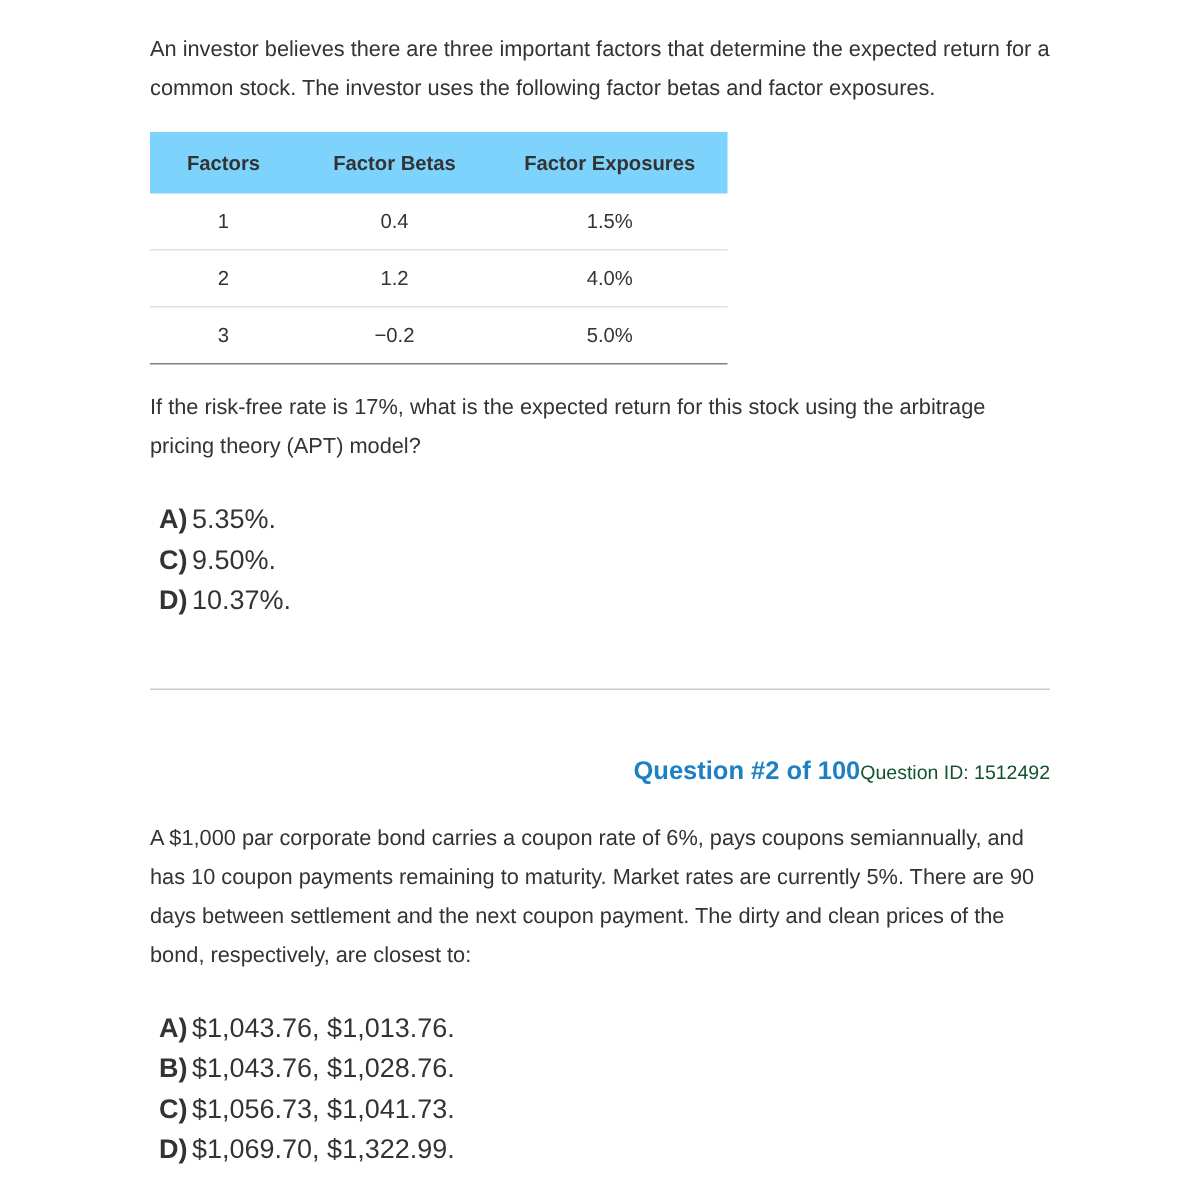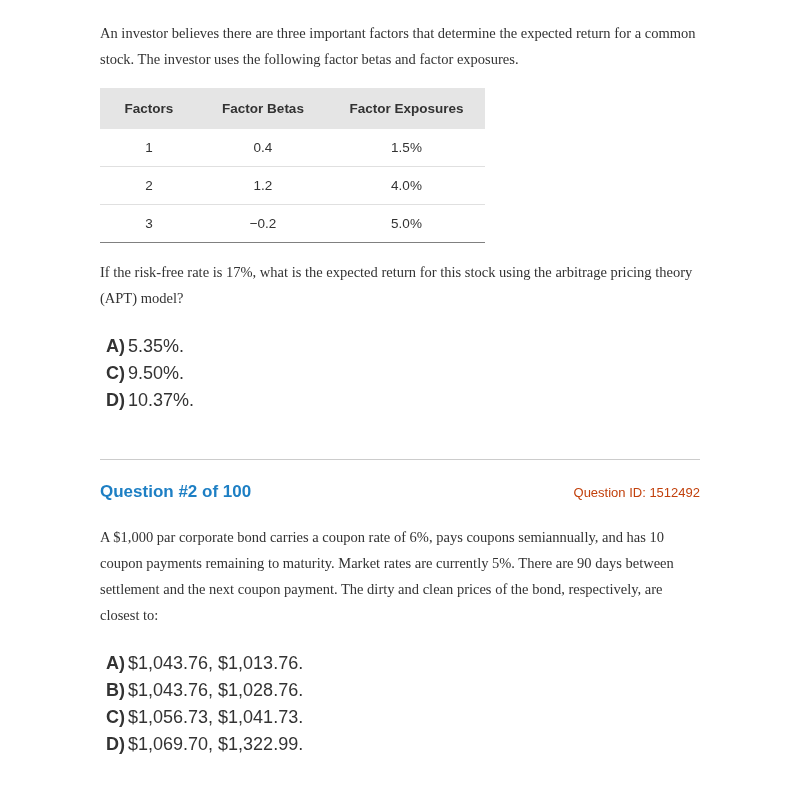--- a/index.html
+++ b/index.html
@@ -19,35 +19,34 @@
     width: 800px;
     height: 800px;
     box-sizing: border-box;
     padding: 0 100px;
   }
   .q-body {
     font-size: 14.5px;
     line-height: 26px;
     color: #333333;
     margin: 0;
-    font-family: Liberation Serif, serif;
   }
   .q1-stem {
     padding-top: 20px;
   }
   
   .factor-table {
     border-collapse: collapse;
     margin-top: 16px;
     margin-bottom: 8px;
     width: 385px;
     table-layout: fixed;
   }
   .factor-table thead th {
-    background: #e5e5e5;
+    background: #7dd3fc;
     color: #333333;
     font-size: 13.5px;
     font-weight: bold;
     padding: 13px 0;
     text-align: center;
     border: none;
   }
   .factor-table tbody td {
     font-size: 13.5px;
     color: #333333;
@@ -82,32 +81,32 @@
   }
   hr.divider {
     border: none;
     border-top: 1px solid #cccccc;
     margin: 46px 0 0 0;
   }
   
   .q-header {
     display: flex;
     align-items: baseline;
-    justify-content: space-between;
-    margin-top: 22px;
+    justify-content: flex-end;
+    margin-top: 44px;
   }
   .q-title {
     font-size: 17px;
     font-weight: bold;
     color: #1d7fc4;
     margin: 0;
   }
   .q-id {
     font-size: 13px;
-    color: #c2410c;
+    color: #14532d;
   }
   .q2-stem {
     margin-top: 22px;
   }
   .q2-choices {
     margin-top: 22px;
   }
 </style>
 </head>
 <body>

